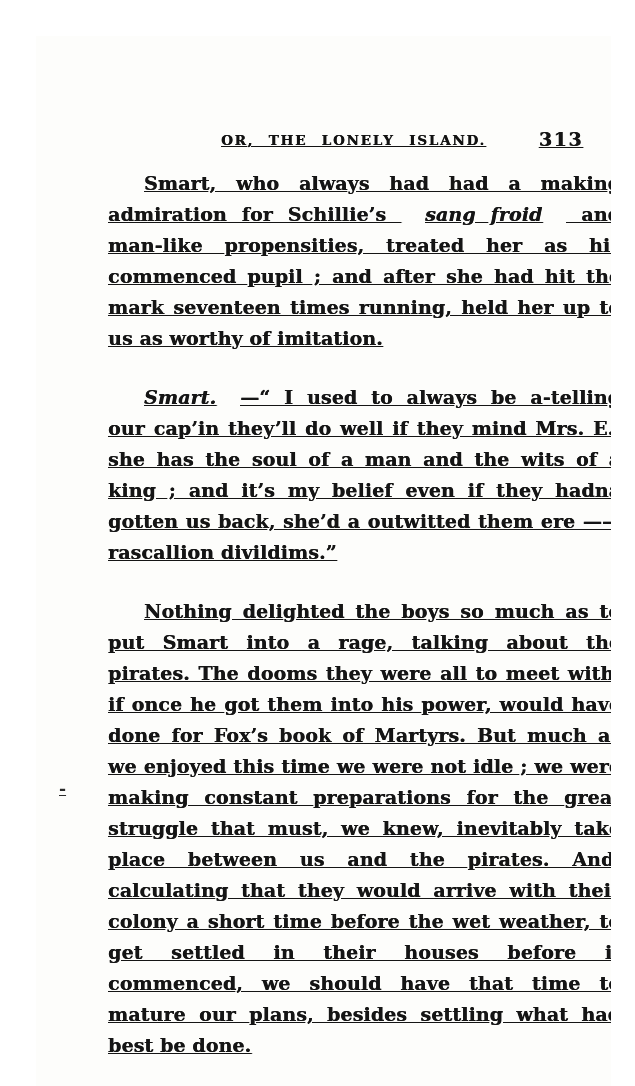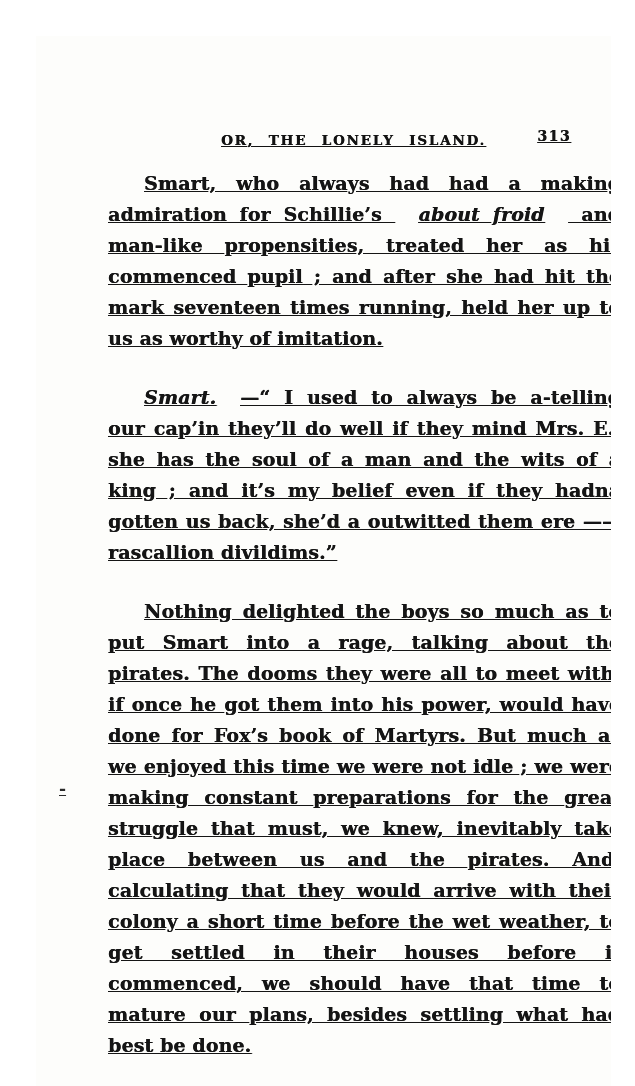--- a/index.html
+++ b/index.html
@@ -27,24 +27,24 @@
     text-align: center;
     font-weight: bold;
     font-size: 13.5px;
     letter-spacing: 1.8px;
     word-spacing: 8px;
     color: #121212;
     text-shadow: 0.4px 0 0 currentColor;
   }
   .page-number {
     position: absolute;
-    right: 28px;
+    right: 16px;
     top: -2px;
     font-weight: bold;
-    font-size: 14px;
+    font-size: 19px;
     letter-spacing: 1.5px;
     text-shadow: 0.4px 0 0 currentColor;
   }
   .text-block {
     position: absolute;
     top: 108px;
     left: 48px;
     width: 537px;
     font-size: 19px;
     line-height: 31px;
@@ -82,21 +82,21 @@
 <body>
 
 <div class="page">
 
   <div class="header">
     <div class="running-title">OR, THE LONELY ISLAND.</div>
     <div class="page-number">313</div>
   </div>
 
   <div class="text-block">
-      <p class="para"><span class="">Smart, who always had had a making admiration for Schillie’s </span><span class="ital">about froid</span><span class=""> and man-like propensities, treated her as his commenced pupil ; and after she had hit the mark seventeen times running, held her up to us as worthy of imitation.</span></p>
+      <p class="para"><span class="">Smart, who always had had a making admiration for Schillie’s </span><span class="ital">sang froid</span><span class=""> and man-like propensities, treated her as his commenced pupil ; and after she had hit the mark seventeen times running, held her up to us as worthy of imitation.</span></p>
       <p class="para"><span class="ital">Smart.</span><span class="">—“ I used to always be a-telling our cap’in they’ll do well if they mind Mrs. E., she has the soul of a man and the wits of a king ; and it’s my belief even if they hadna gotten us back, she’d a outwitted them ere —— rascallion divildims.”</span></p>
       <p class="para"><span class="">Nothing delighted the boys so much as to put Smart into a rage, talking about the pirates. The dooms they were all to meet with, if once he got them into his power, would have done for Fox’s book of Martyrs. But much as we enjoyed this time we were not idle ; we were making constant preparations for the great struggle that must, we knew, inevitably take place between us and the pirates. And, calculating that they would arrive with their colony a short time before the wet weather, to get settled in their houses before it commenced, we should have that time to mature our plans, besides settling what had best be done.</span></p>
     </div>
 
   <div class="margin-mark">-</div>
 
   <div class="scan-artifact"></div>
 
 </div>
 

